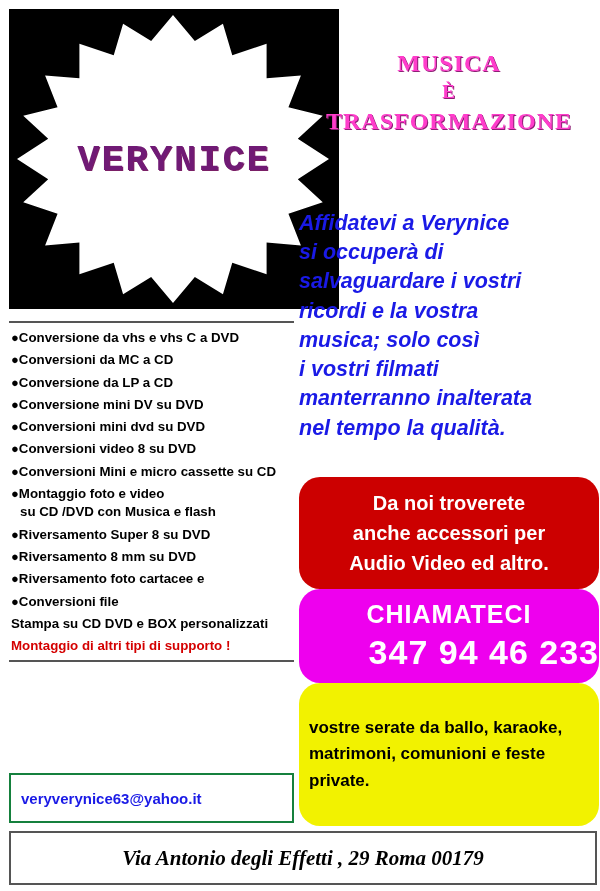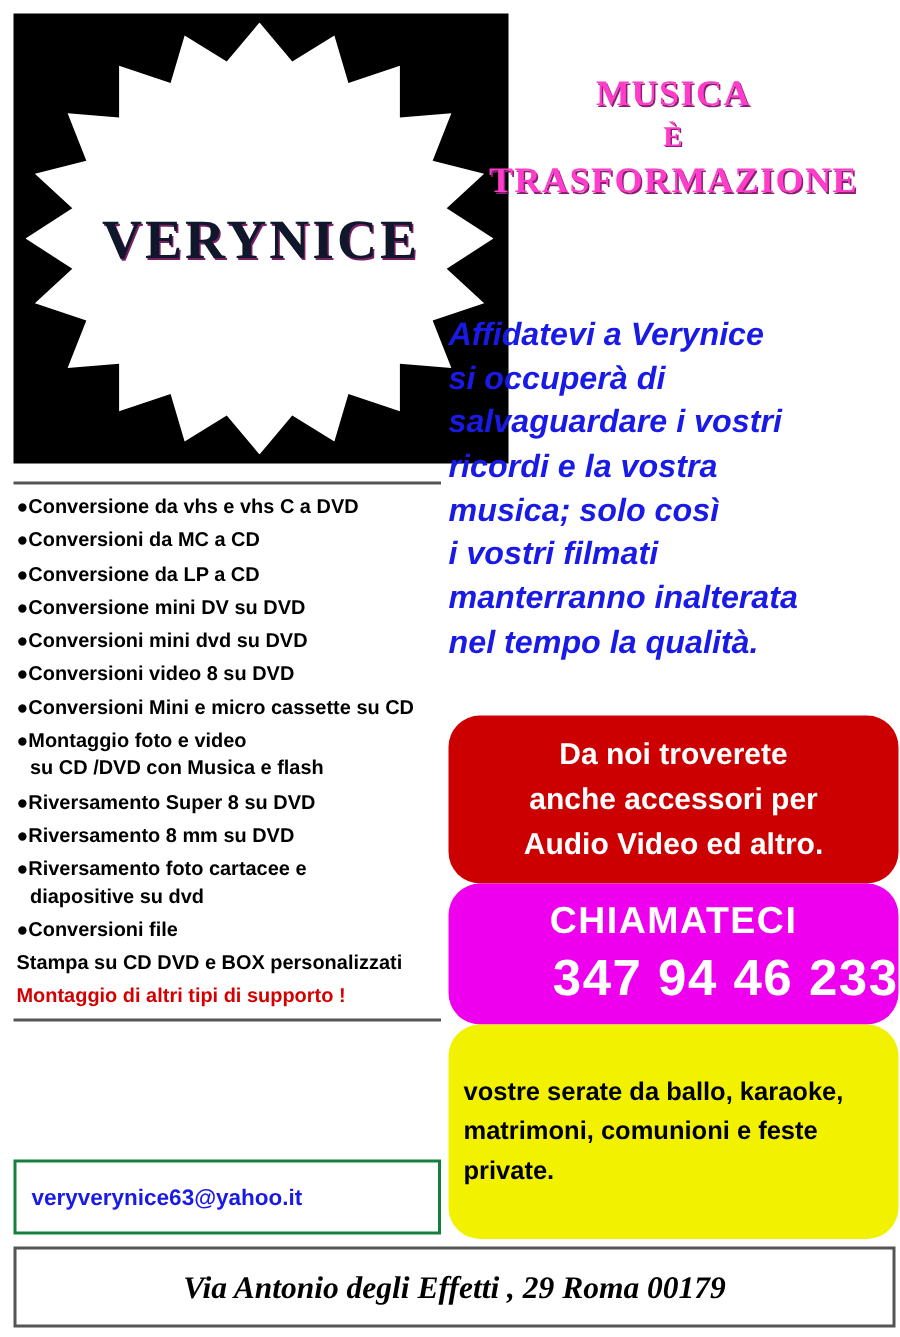--- a/index.html
+++ b/index.html
@@ -54,25 +54,25 @@
       0% 50%, 10% 43%, 2% 35%, 13% 32%, 9% 21%, 20% 22%,
       20% 10%, 31% 14%, 34% 3%, 43% 9%
     );
   }
   .star-label {
     position: absolute;
     left: 0;
     top: 130px;
     width: 330px;
     text-align: center;
-    font-family: Liberation Serif, serif;
+    font-family: Liberation Mono, monospace;
     font-weight: bold;
     font-size: 37px;
     letter-spacing: 2px;
-    color: #0f172a;
+    color: #701a75;
     text-shadow: 1px 1px 0 #7a1f66;
   }
 
   
   .pink-heading {
     position: absolute;
     left: 300px;
     top: 44px;
     width: 292px;
     text-align: center;
@@ -294,21 +294,20 @@
       <span class="sub">su CD /DVD con  Musica e flash</span>
     </div>
     <div class="svc">
       <span class="bullet">●</span><span>Riversamento Super 8 su DVD</span>
     </div>
     <div class="svc">
       <span class="bullet">●</span><span>Riversamento 8 mm su DVD</span>
     </div>
     <div class="svc">
       <span class="bullet">●</span><span>Riversamento foto cartacee  e</span>
-      <span class="sub">diapositive su dvd</span>
     </div>
     <div class="svc">
       <span class="bullet">●</span><span>Conversioni file</span>
     </div>
     <div class="svc nobullet">
       <span>Stampa su CD  DVD e BOX personalizzati</span>
     </div>
     <div class="svc red">Montaggio di altri tipi di supporto !</div>
   </div>
 

